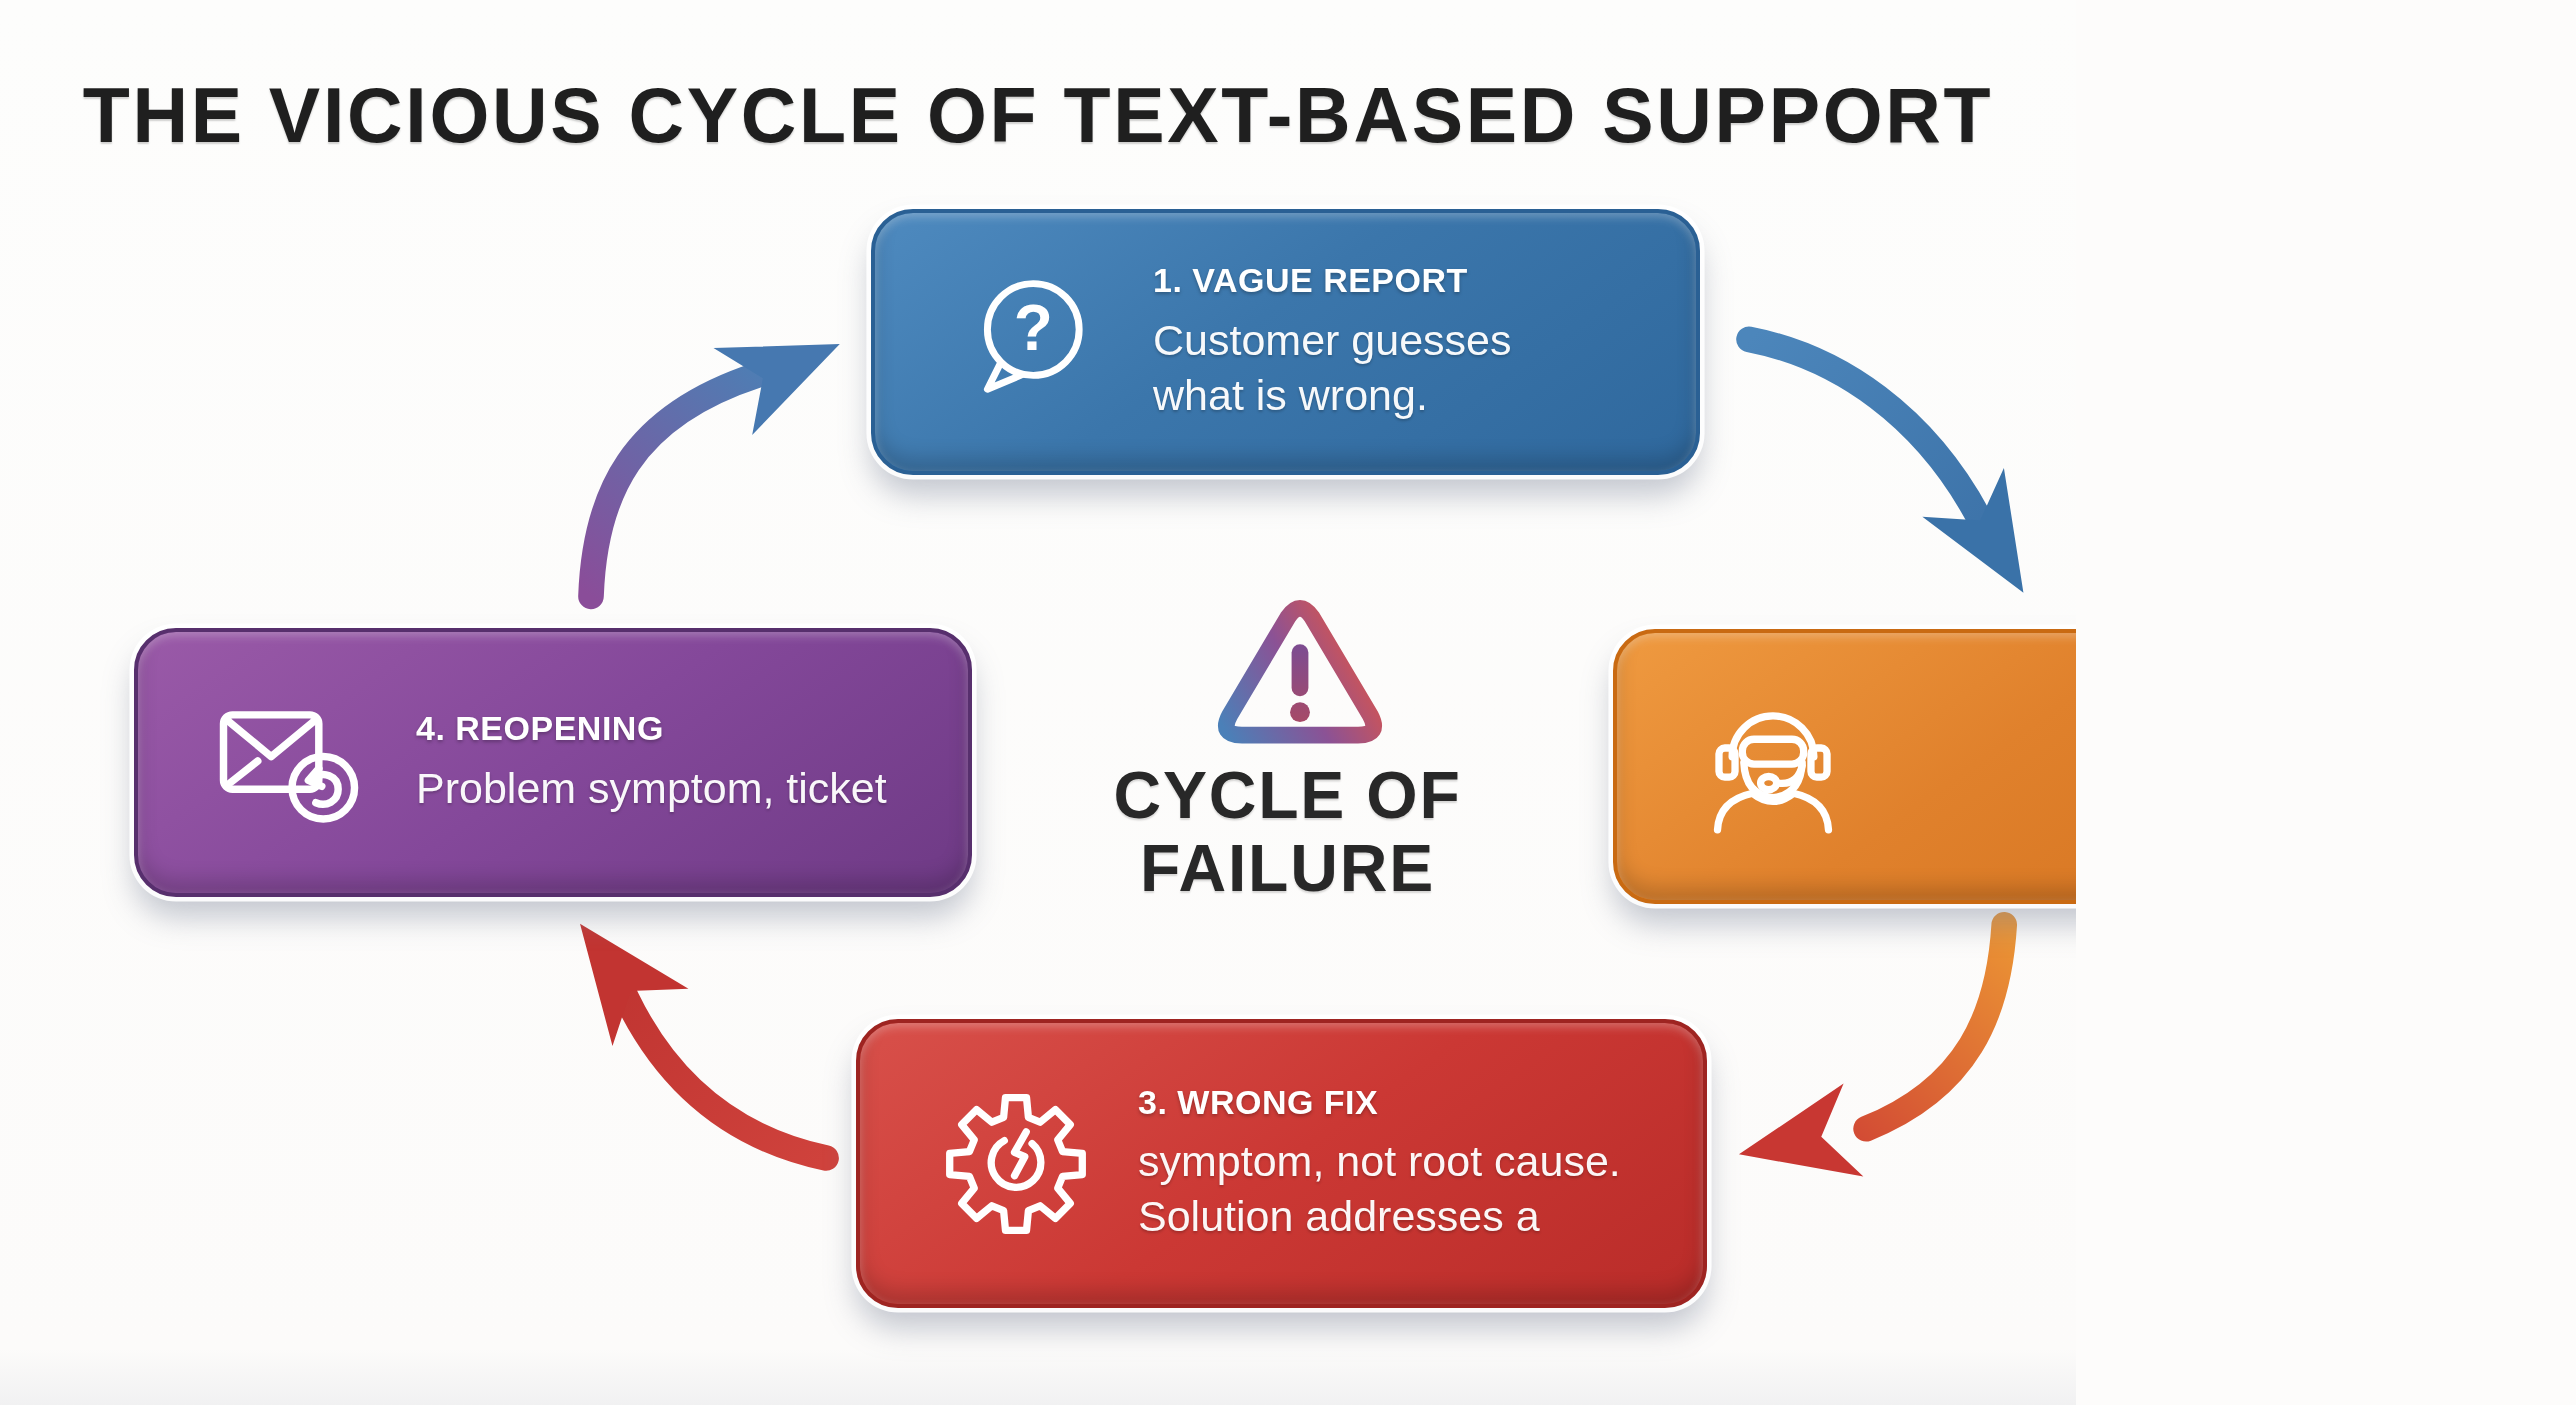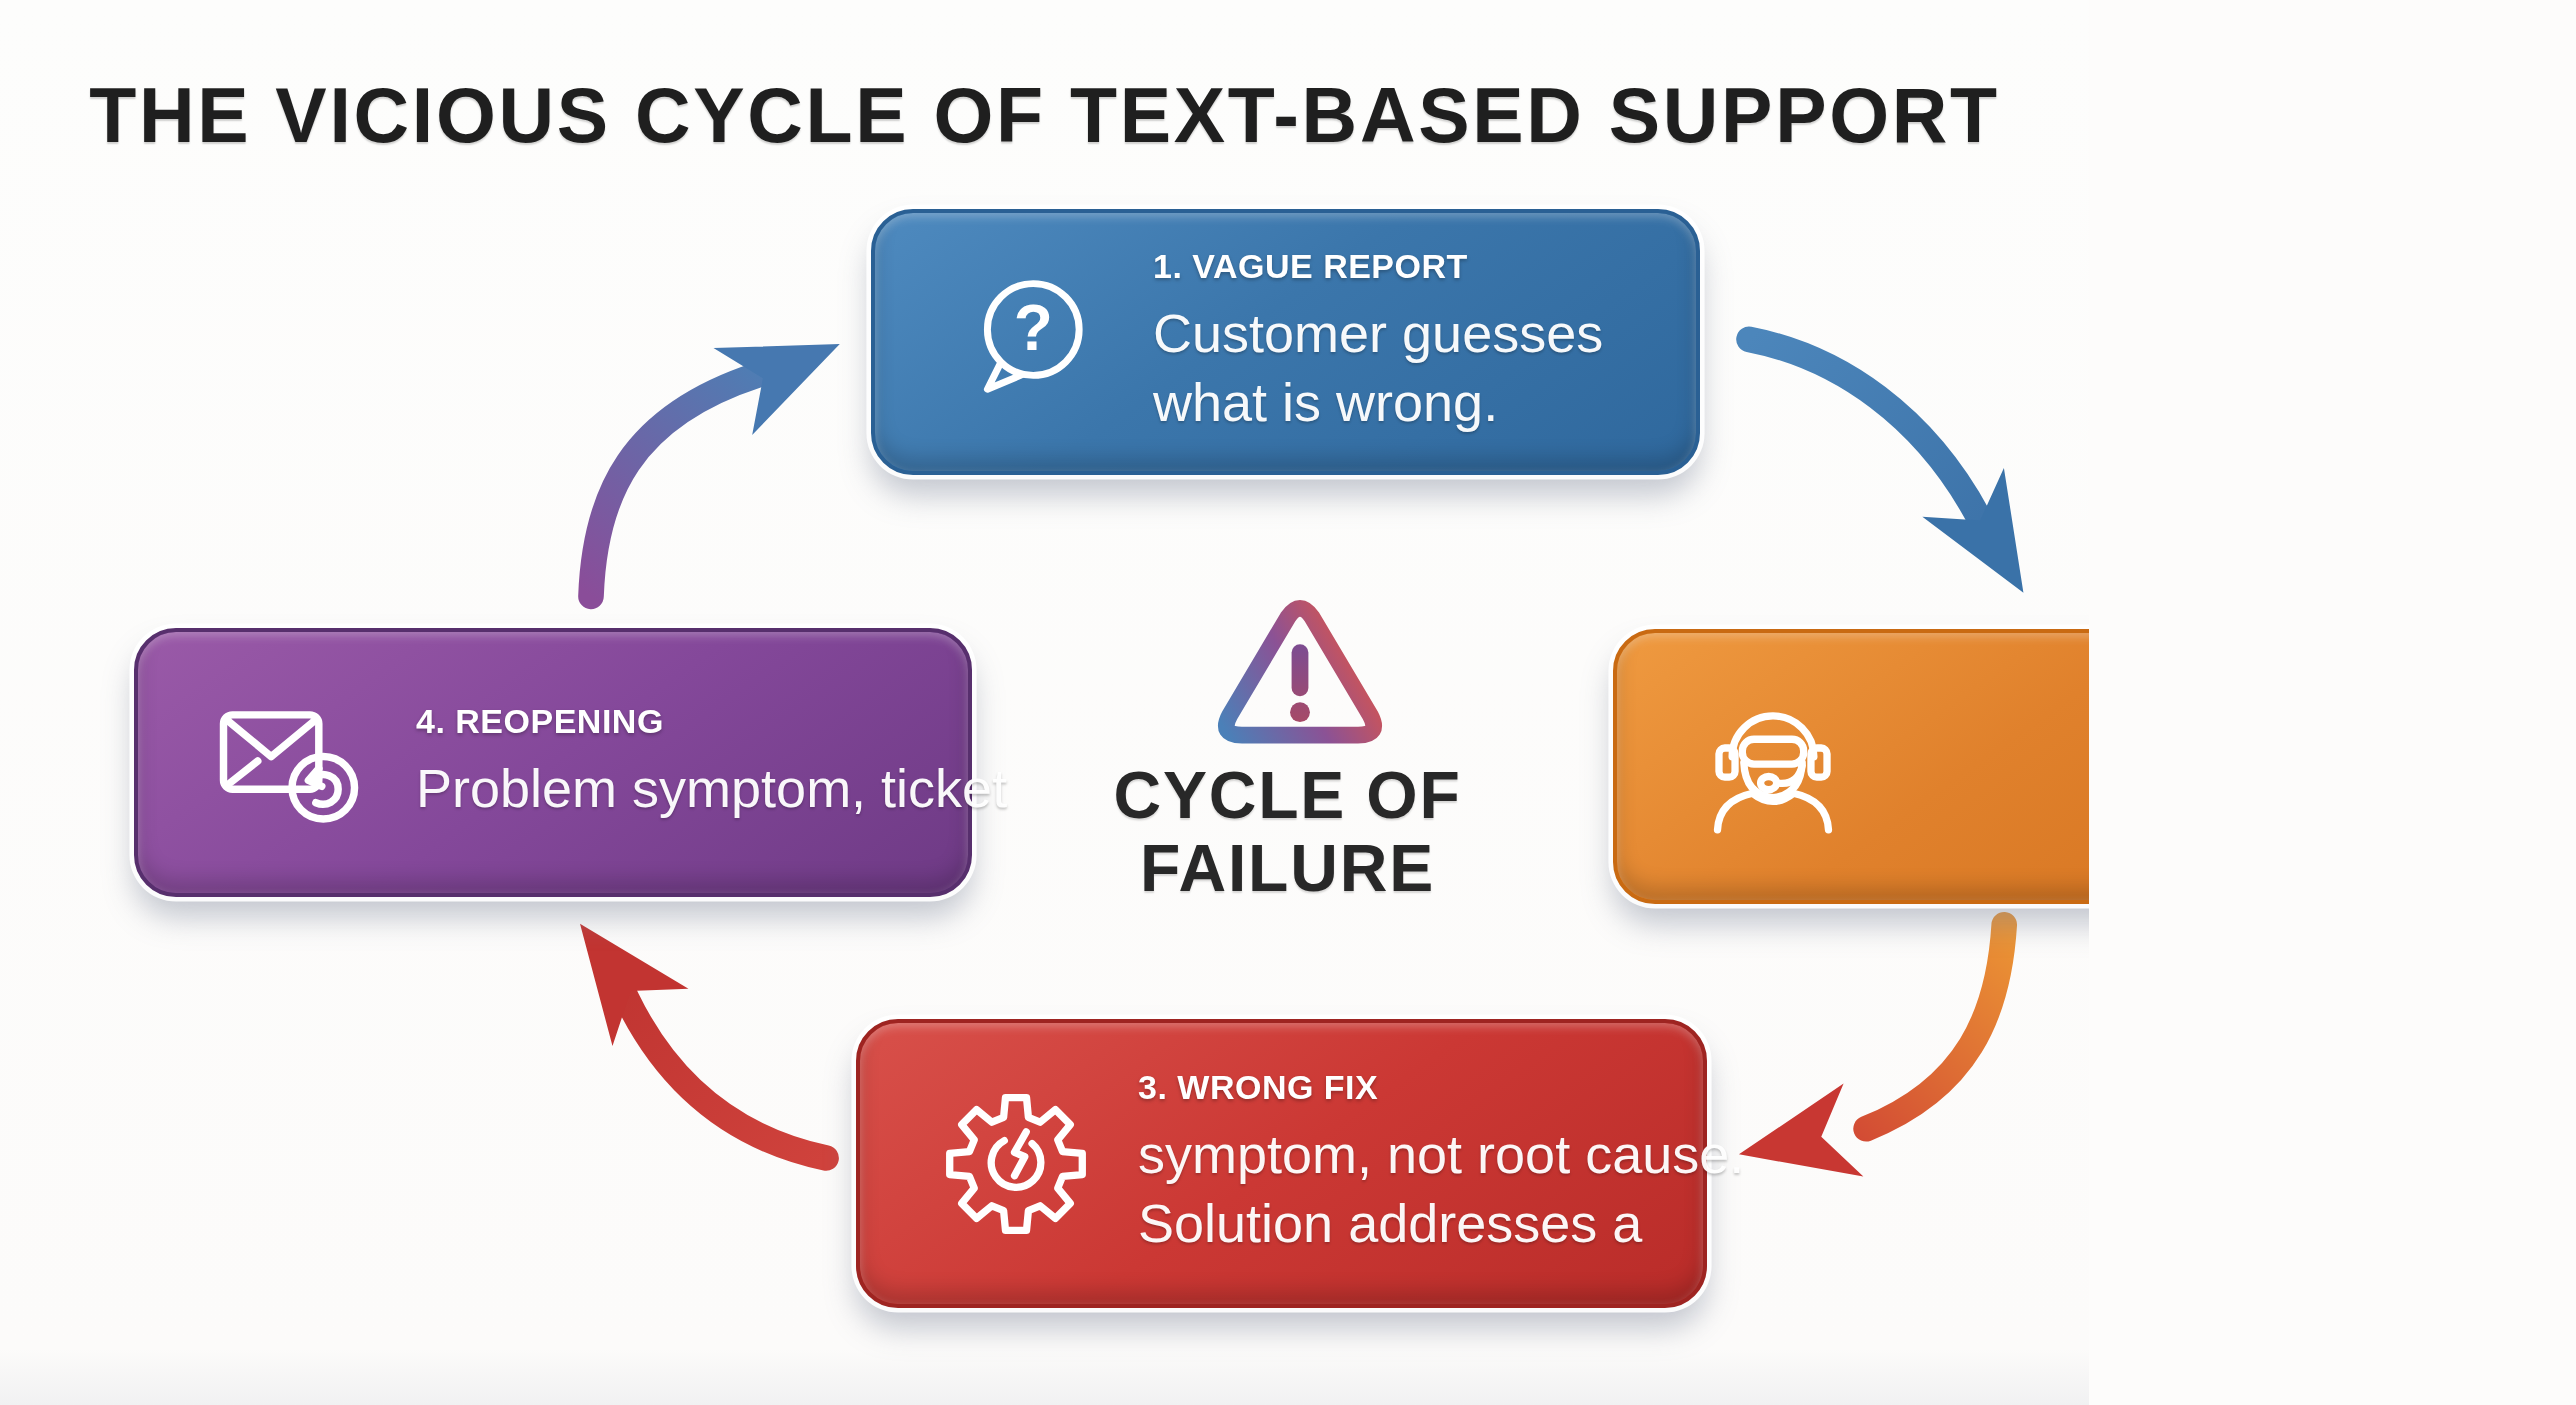--- a/index.html
+++ b/index.html
@@ -1,20 +1,19 @@
 <!DOCTYPE html>
 <html style="font-size:14.6px"><head>
 <meta charset="utf-8">
 <style>
   html,body{margin:0;padding:0;background:#fdfcfb;}
   #canvas{
     position:relative;width:2076px;height:1405px;overflow:hidden;
     background:linear-gradient(180deg,#fdfdfc 0%,#fcfbfa 96%,#f1f1f2 100%);
     font-family:"Liberation Sans", sans-serif;
-    padding-left:13px;
   }
   .title{
     position:absolute;left:0;top:71px;width:100%;text-align:center;
     font-size:77px;font-weight:700;letter-spacing:2.7px;color:#1f1f1f;
     text-shadow:0 1.8px 1.8px rgba(0,0,0,.18);white-space:nowrap;
   }
   .step-box{
     position:absolute;border-radius:42px;display:flex;align-items:center;
     padding:0 37px 0 71px;box-sizing:border-box;
     border:4.6px solid transparent;
@@ -24,21 +23,21 @@
                inset 0 -12.8px 20px rgba(0,0,0,.18);
     z-index:2;
   }
   .step-box .icon-wrap{flex:0 0 169px;display:flex;align-items:center;justify-content:center;}
   .step-box .txt{margin-left:38px;}
   .step-heading{
     font-size:34px;font-weight:700;color:#ffffff;letter-spacing:0.5px;
     text-shadow:0 1.8px 3.7px rgba(0,0,0,.28);margin-bottom:12.8px;white-space:nowrap;
   }
   .step-body{
-    font-size:54px;font-weight:400;color:rgba(255,255,255,.96);
+    font-size:43px;font-weight:400;color:rgba(255,255,255,.96);
     line-height:1.28;text-shadow:0 1.8px 2.7px rgba(0,0,0,.22);white-space:nowrap;
   }
   .box-blue{left:871px;top:209px;width:829px;height:266px;
     background:linear-gradient(145deg,#4e8abf 0%,#3b76ab 45%,#2f689d 100%);border-color:#2a6094;}
   .box-orange{left:1613px;top:629px;width:838px;height:275px;
     background:linear-gradient(145deg,#ef9a40 0%,#e0812c 45%,#d2701d 100%);border-color:#c96a12;}
   .box-red{left:856px;top:1019px;width:851px;height:289px;
     background:linear-gradient(145deg,#d8504a 0%,#cb3834 50%,#b92c29 100%);border-color:#9e2421;}
   .box-purple{left:134px;top:628px;width:838px;height:269px;
     background:linear-gradient(145deg,#9a5aa8 0%,#84489a 50%,#6e3a85 100%);border-color:#572f6d;}

